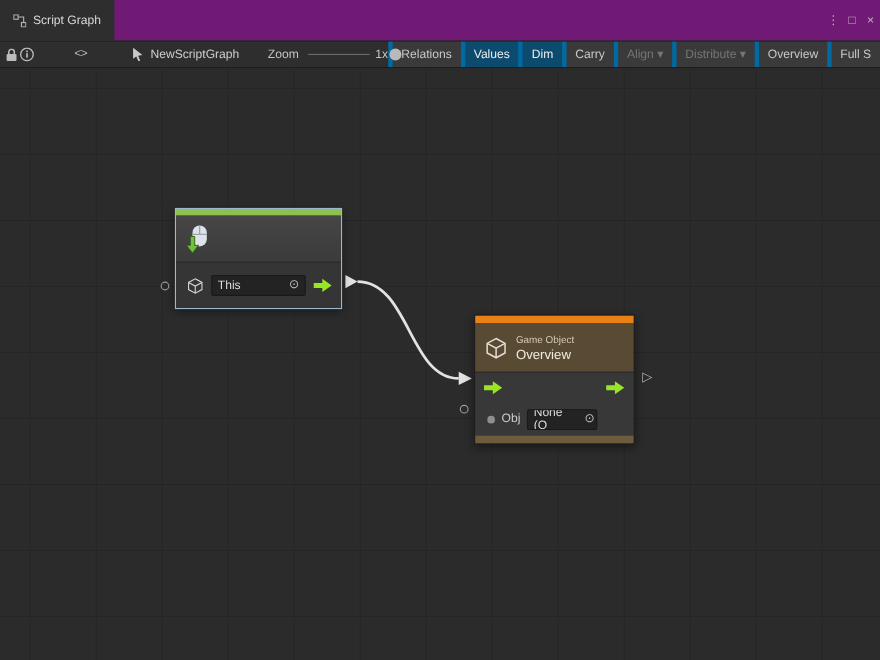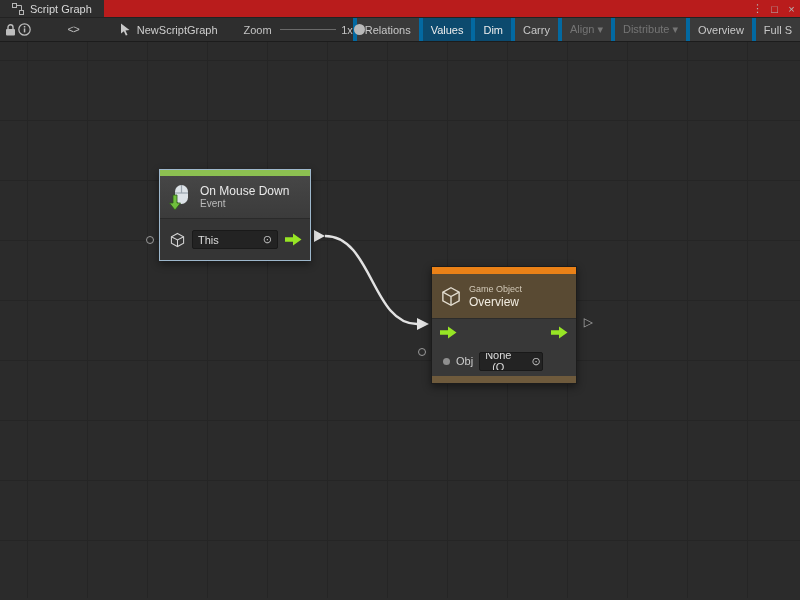--- a/index.html
+++ b/index.html
@@ -3,21 +3,21 @@
 <meta charset="utf-8">
 <style>
   * { margin:0; padding:0; box-sizing:border-box; }
   html,body { width:800px; height:600px; overflow:hidden; }
   body {
     font-family:"Liberation Sans", sans-serif;
     background:#2b2b2b; color:#c8c8c8; user-select:none;
   }
 
   
-  .titlebar { height:17px; background:#b91c1c; display:flex; align-items:stretch; }
+  .titlebar { height:37px; background:#701a75; display:flex; align-items:stretch; }
   .tab { display:flex; align-items:center; gap:6px; padding:0 12px; background:#2e2e2e;
          font-size:11px; color:#d9d9d9; }
   .titlebar .spacer { flex:1; }
   .win-btn { width:17px; display:flex; align-items:center; justify-content:center;
              color:#b5b5b5; font-size:11px; }
 
   
   .toolbar { height:25px; background:#2e2e2e; border-top:1px solid #222;
              border-bottom:1px solid #1c1c1c; display:flex; align-items:center;
              font-size:11px; overflow:hidden; white-space:nowrap; }
@@ -71,21 +71,21 @@
   .de-body { background:#383838; }
   .flow-row { height:28px; display:flex; align-items:center; justify-content:space-between;
               padding:0 8px; border-top:1px solid #2b2b2b; }
   .obj-row { height:30px; display:flex; align-items:center; gap:6px; padding:0 8px 0 11px; }
 
   .field { background:#232323; border:1px solid #191919; border-radius:2px;
            color:#dcdcdc; font-size:11px; padding:2px 5px; height:19px;
            display:flex; align-items:center; justify-content:space-between; gap:20px;
            overflow:hidden; }
   .field.grow { flex:1; }
-  .field.obj { width:64px;text-align:center; }
+  .field.obj { width:64px; }
   .target-glyph { color:#c0c0c0; font-size:11px; line-height:1; }
 
   .port-circle { position:absolute; width:8px; height:8px; border:1px solid #9a9a9a;
                  border-radius:50%; background:transparent; }
   .ev-port { left:-14px; top:66px; }
   .de-port { left:-14px; top:81px; }
   .dot { width:7px; height:7px; border-radius:50%; background:#8f8f8f; flex-shrink:0; }
   .obj-label { color:#cccccc; }
   .out-tri { position:absolute; right:-17px; top:49px; color:#a8a8a8; font-size:12px; line-height:1; }
 </style>
@@ -158,24 +158,20 @@
 
   <div class="node node-event">
     <div class="strip-green"></div>
     <div class="ev-header">
       <svg width="26" height="28" viewBox="0 0 26 28">
         <rect x="8" y="2" width="13" height="19" rx="6.5" fill="#dde3e8"></rect>
         <line x1="14.5" y1="2" x2="14.5" y2="10" stroke="#9aa4ad" stroke-width="1.2"></line>
         <line x1="8" y1="10" x2="21" y2="10" stroke="#9aa4ad" stroke-width="1.2"></line>
         <path d="M6 12 V20 H2.5 L8 27 L13.5 20 H10 V12 Z" fill="#6fbf3c" stroke="#2e5b1a" stroke-width="0.8"></path>
       </svg>
-      <div>
-        <div class="ev-title">On Mouse Down</div>
-        <div class="ev-sub">Event</div>
-      </div>
     </div>
     <div class="ev-body">
       <svg width="15" height="16" viewBox="0 0 16 16">
         <path d="M8 1 L14.5 4.5 V11.5 L8 15 L1.5 11.5 V4.5 Z" fill="none" stroke="#d4d4d4" stroke-width="1.1"></path>
         <path d="M1.5 4.5 L8 8 L14.5 4.5 M8 8 V15" fill="none" stroke="#d4d4d4" stroke-width="1.1"></path>
       </svg>
       <div class="field grow">
         <span>This</span>
         <span class="target-glyph">⊙</span>
       </div>

